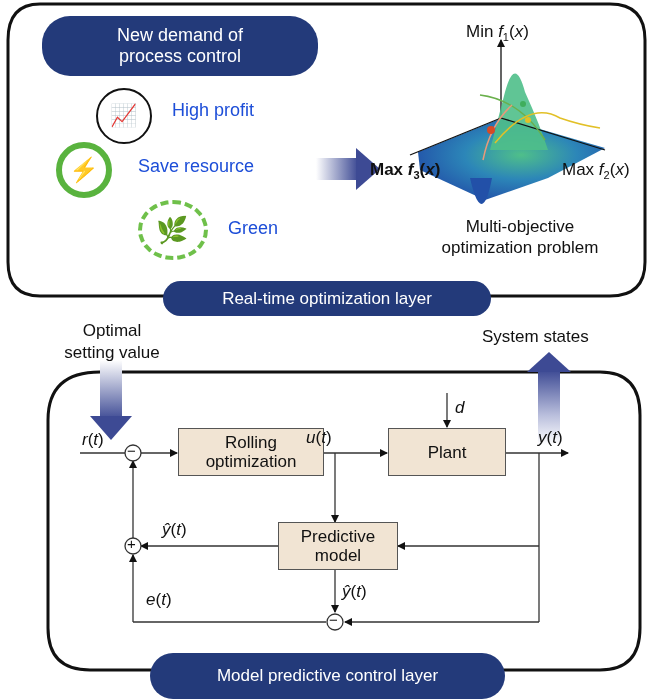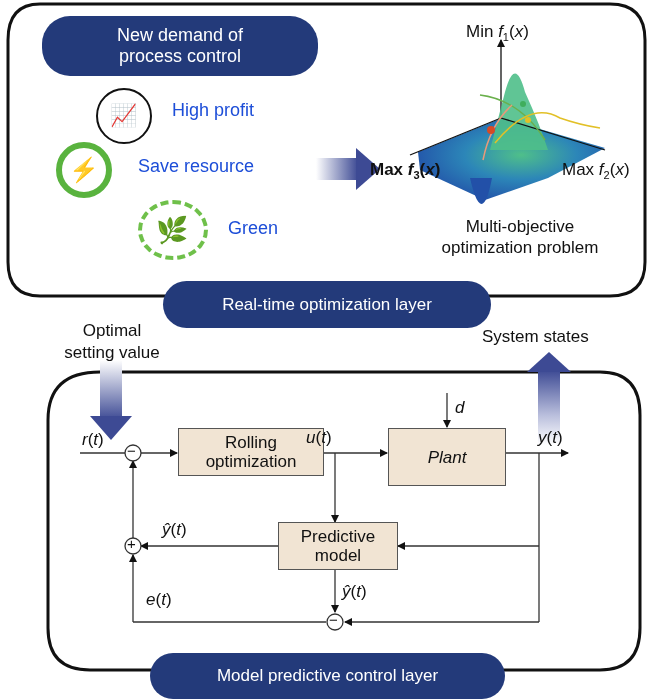--- a/index.html
+++ b/index.html
@@ -112,33 +112,33 @@
 
 <div class="txt" style="left:466px;top:22px;"><span class="up">Min </span><i>f</i><sub style="font-size:11px">1</sub>(<i>x</i>)</div>
 <div class="txt" style="left:370px;top:160px;font-weight:bold;">Max <i>f</i><sub style="font-size:11px">3</sub>(<i>x</i>)</div>
 <div class="txt" style="left:562px;top:160px;">Max <i>f</i><sub style="font-size:11px">2</sub>(<i>x</i>)</div>
 
 <div class="txt" style="left:440px;top:216px;width:160px;line-height:21px;">
   <div>Multi-objective</div>
   <div>optimization problem</div>
 </div>
 
-<div class="pill" style="left:163px;top:281px;width:328px;height:47px;font-size:17px;">Real-time optimization layer</div>
+<div class="pill" style="left:163px;top:281px;width:328px;height:35px;font-size:17px;">Real-time optimization layer</div>
 
 <div class="txt" style="left:56px;top:320px;width:112px;line-height:22px;">
   <div>Optimal</div>
   <div>setting value</div>
 </div>
 <div class="txt" style="left:482px;top:327px;">System states</div>
 
 <div class="blk" style="left:178px;top:428px;width:146px;height:48px;flex-direction:column;">
   <span>Rolling</span>
   <span>optimization</span>
 </div>
-<div class="blk" style="left:388px;top:428px;width:118px;height:58px;font-style:italic;">Plant</div>
+<div class="blk" style="left:388px;top:428px;width:118px;height:48px;">Plant</div>
 <div class="blk" style="left:278px;top:522px;width:120px;height:48px;flex-direction:column;">
   <span>Predictive</span>
   <span>model</span>
 </div>
 
 <div class="txt" style="left:127px;top:442px;font-size:15px;">−</div>
 <div class="txt" style="left:127px;top:535px;font-size:15px;">+</div>
 <div class="txt" style="left:329px;top:611px;font-size:15px;">−</div>
 
 <div class="math" style="left:82px;top:430px;"><span>r</span><span class="up">(</span><span>t</span><span class="up">)</span></div>

